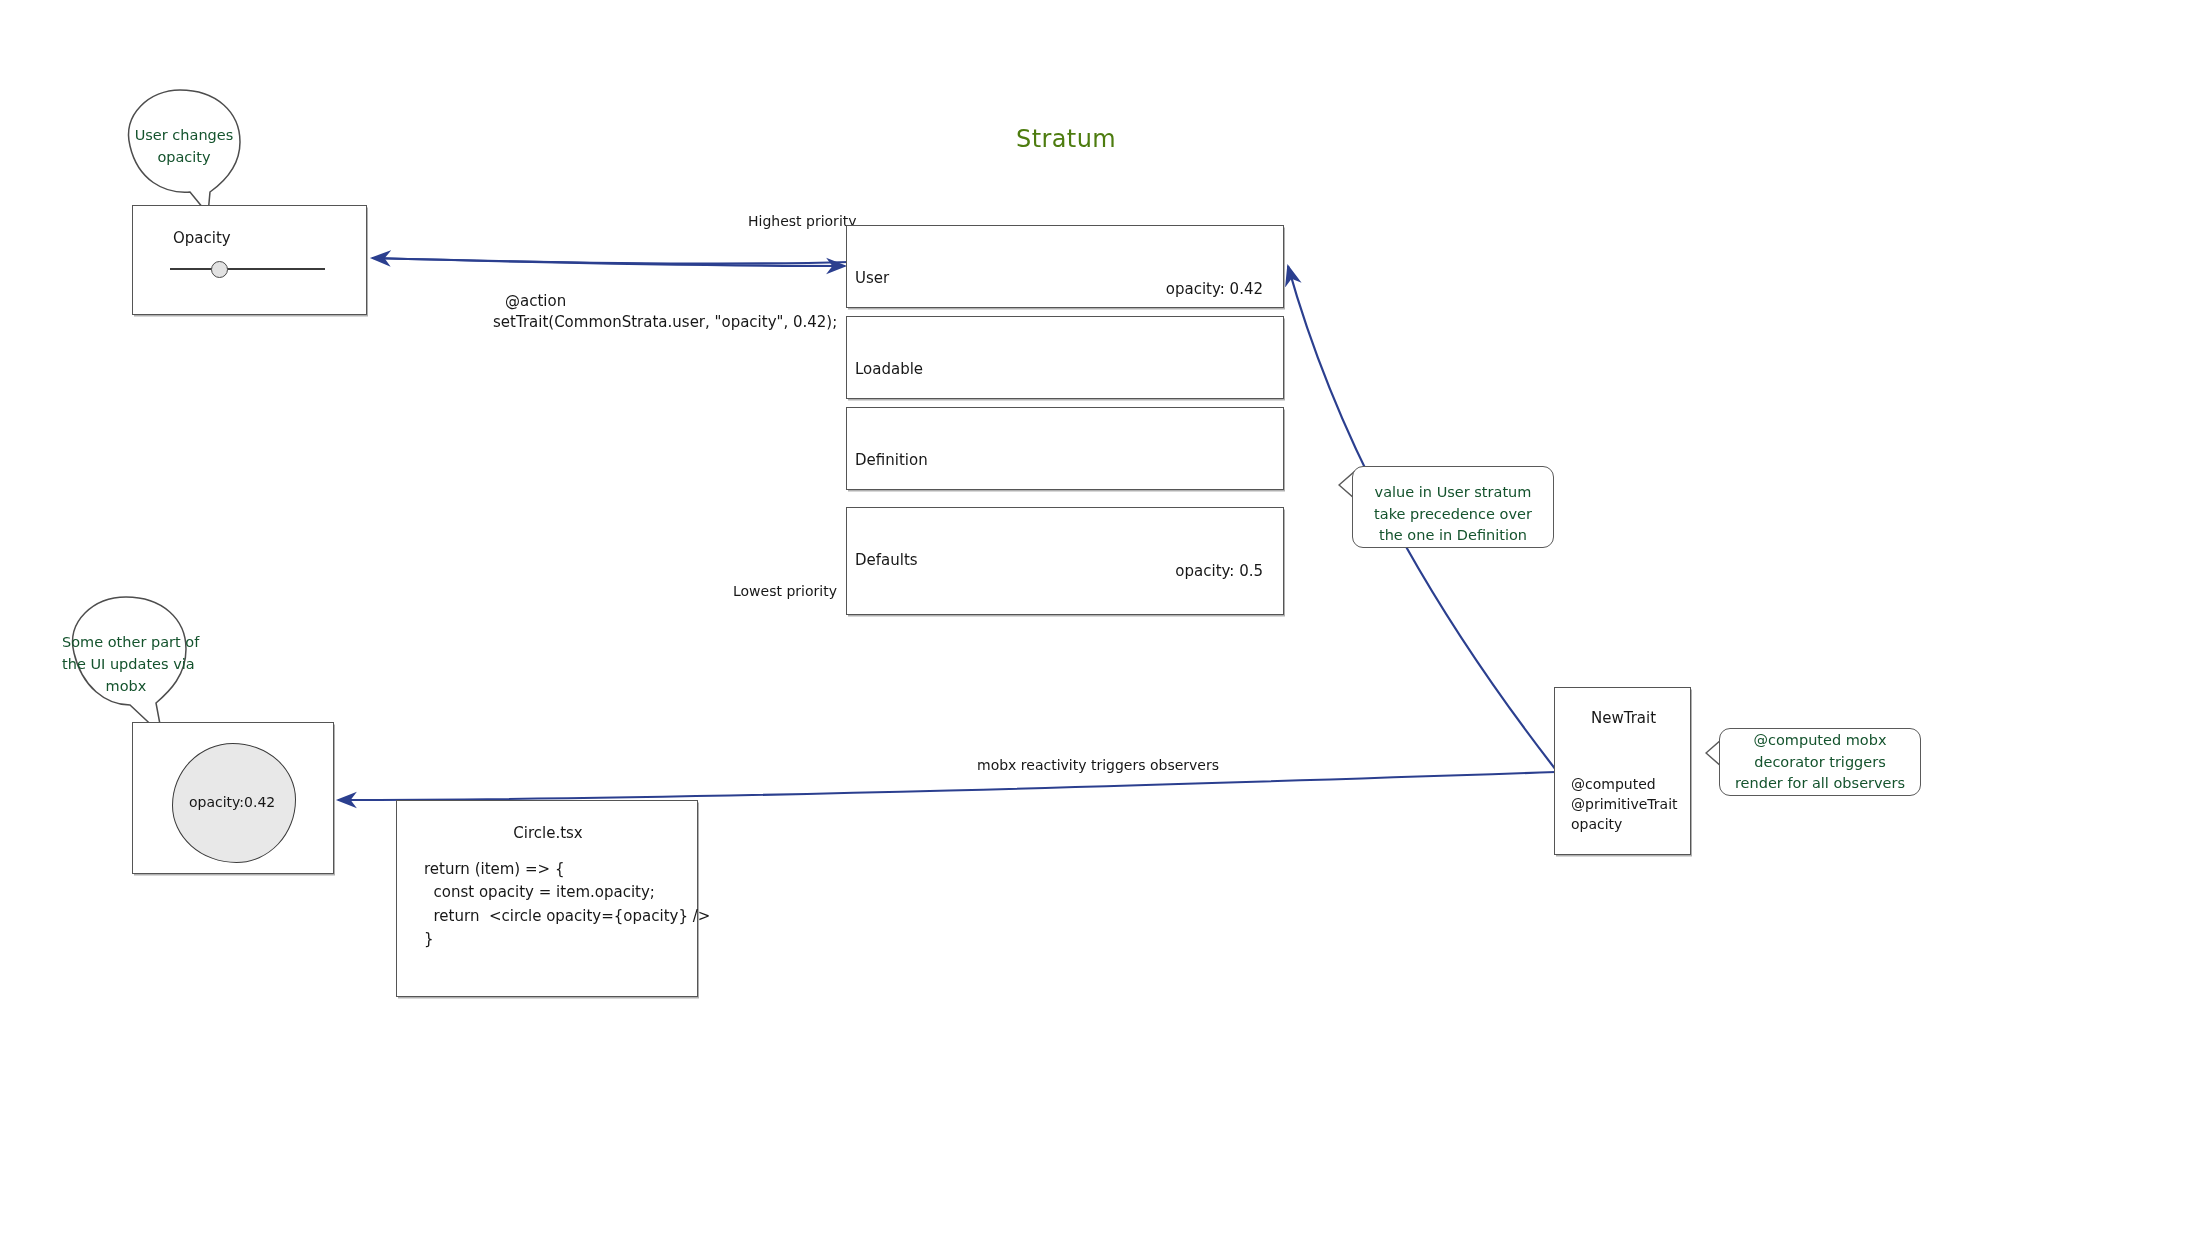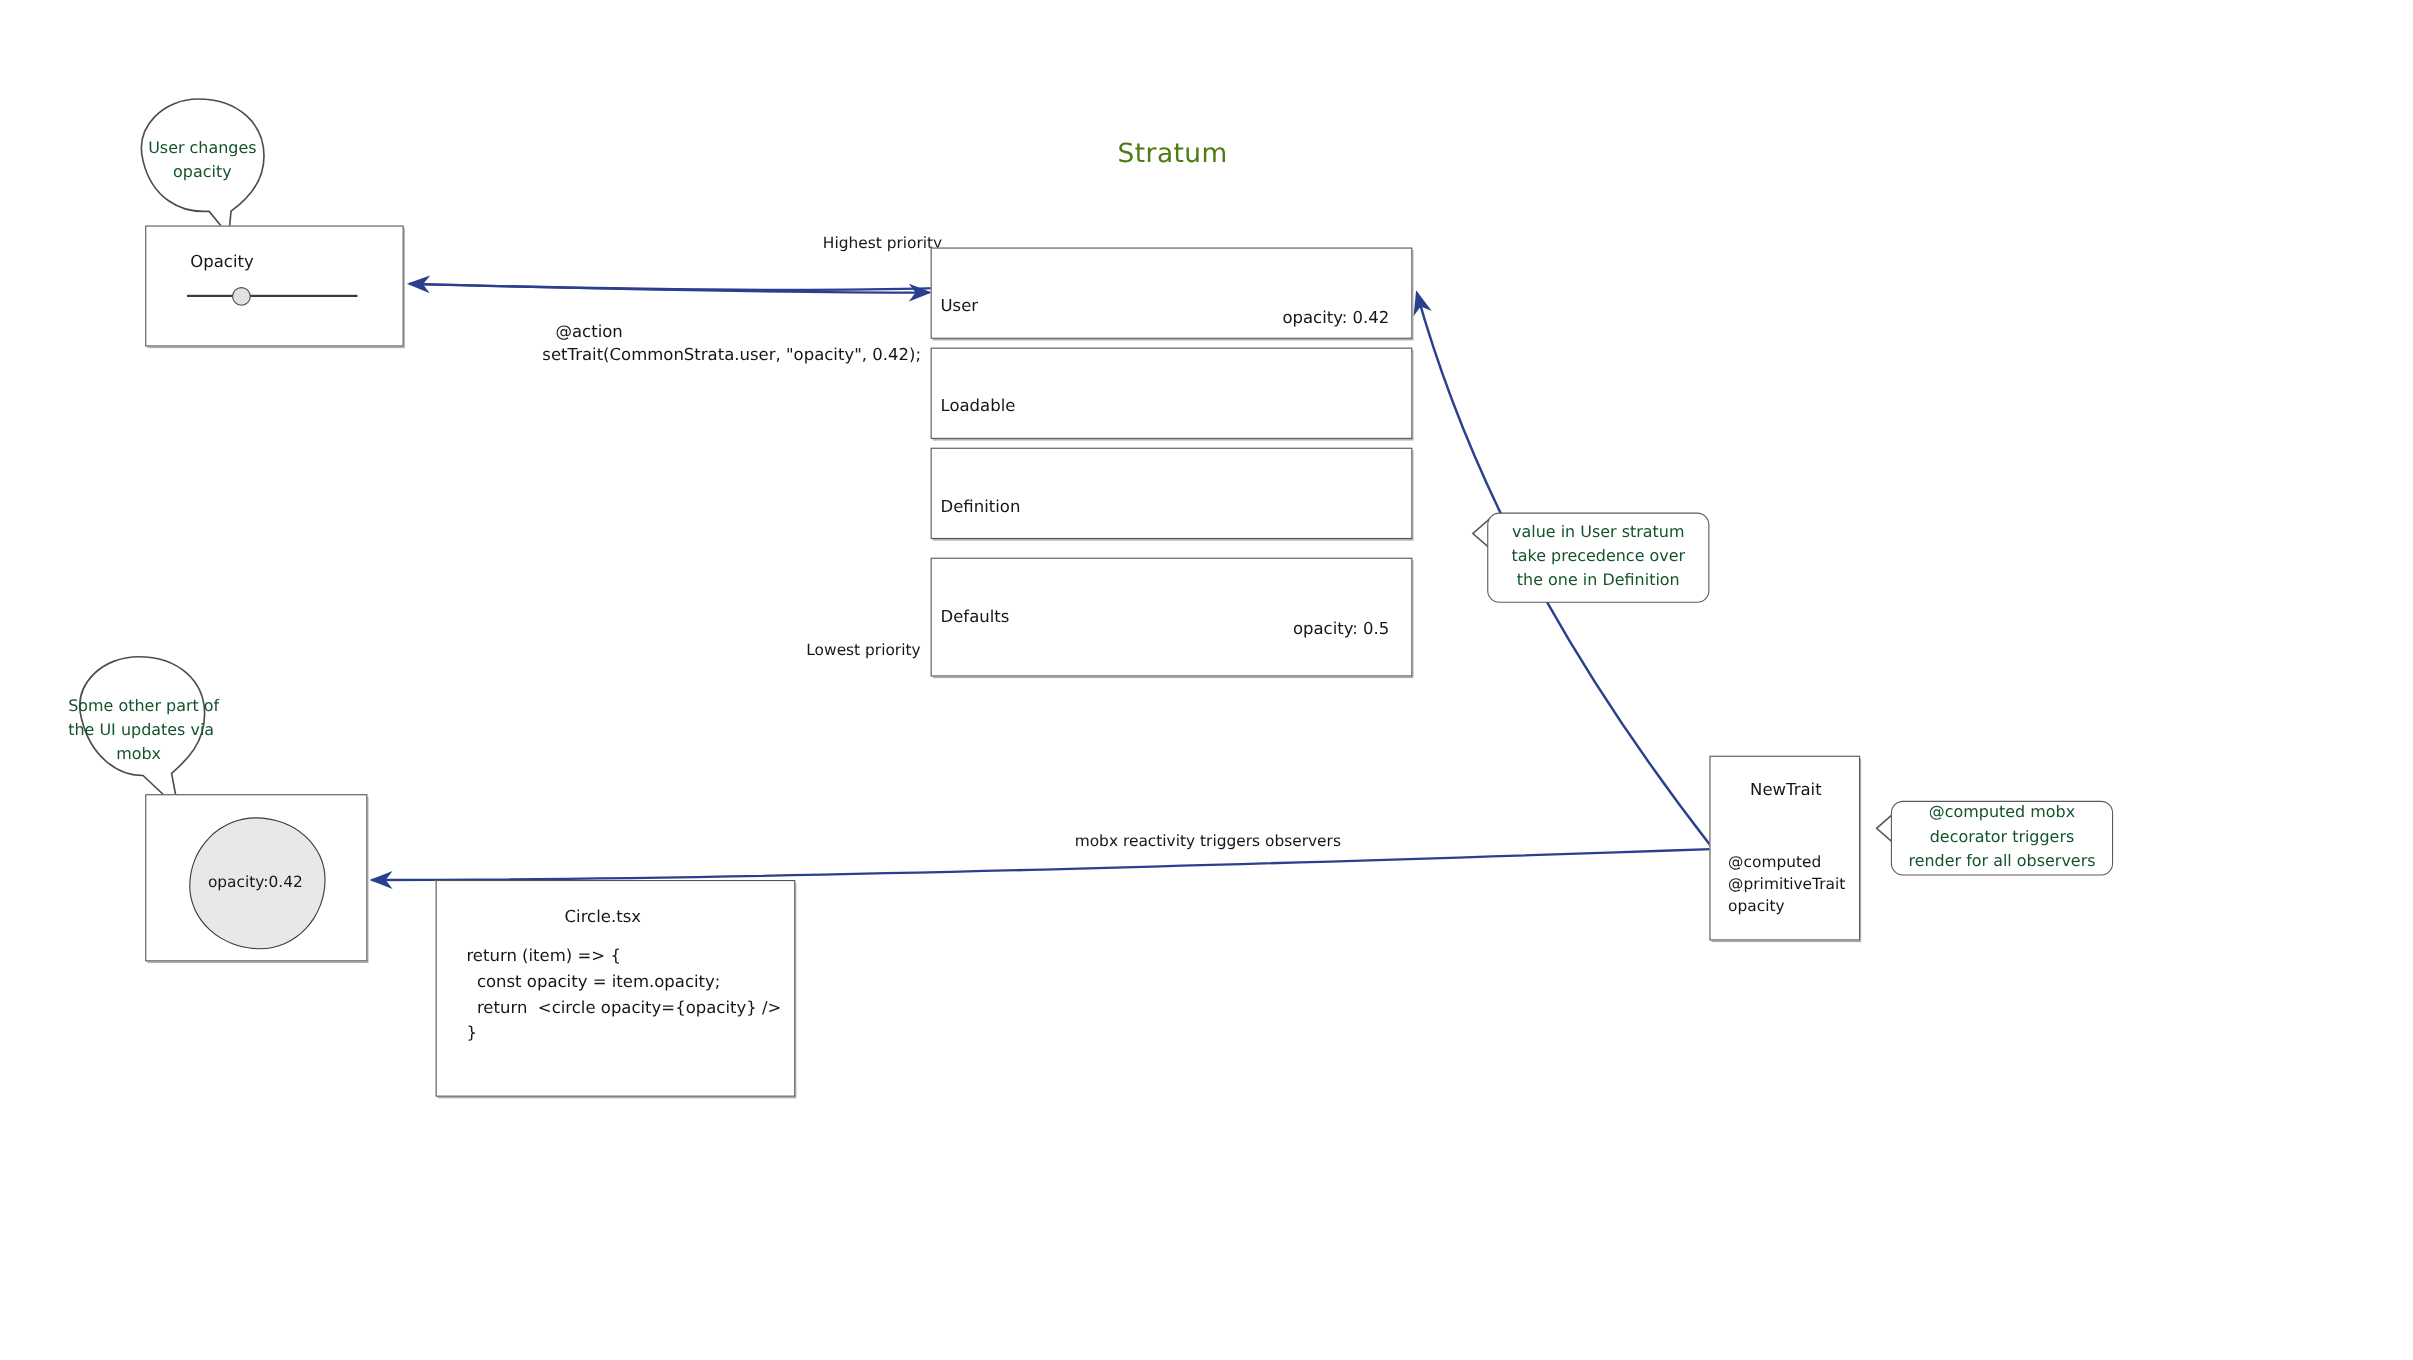--- a/index.html
+++ b/index.html
@@ -75,21 +75,21 @@
   }
 
   
   .callout{
     position:absolute;
     background:#ffffff;
     border:1.6px solid #5a5a5a;
     border-radius:11px;
     box-sizing:border-box;
     display:flex;
-    align-items:center;
+    align-items:flex-end;
     justify-content:center;
   }
   .callout-inner{padding:0 12px;}
 </style>
 </head>
 <body>
 
 <div id="canvas">
 
   <svg id="wires" viewBox="0 0 2194 1236" xmlns="http://www.w3.org/2000/svg">
@@ -181,21 +181,21 @@
   </svg>
   <div class="t bubble-text" style="left:62px;top:632px;width:128px;"><span>Some other part of
 the UI updates via
 mobx</span></div>
 
   <div class="box box-shadow-edge" style="left:132px;top:722px;width:202px;height:152px;">
     <div class="render-circle" style="left:39px;top:20px;width:122px;height:118px;"></div>
     <div class="t lbl-sm" style="left:56px;top:70px;">opacity:0.42</div>
   </div>
 
-  <div class="box box-shadow-edge" style="left:396px;top:800px;width:327px;height:197px;padding-left:38px;">
+  <div class="box box-shadow-edge" style="left:396px;top:800px;width:302px;height:197px;padding-left:38px;">
     <div class="t lbl center" style="left:0;top:22px;width:302px;">Circle.tsx</div>
     <div class="t code" style="left:27px;top:57px;">return (item) =&gt; {
   const opacity = item.opacity;
   return  &lt;circle opacity={opacity} /&gt;
 }</div>
   </div>
 
   <div class="t lbl-sm" style="left:977px;top:756px;">mobx reactivity triggers observers</div>
 
 </div>

